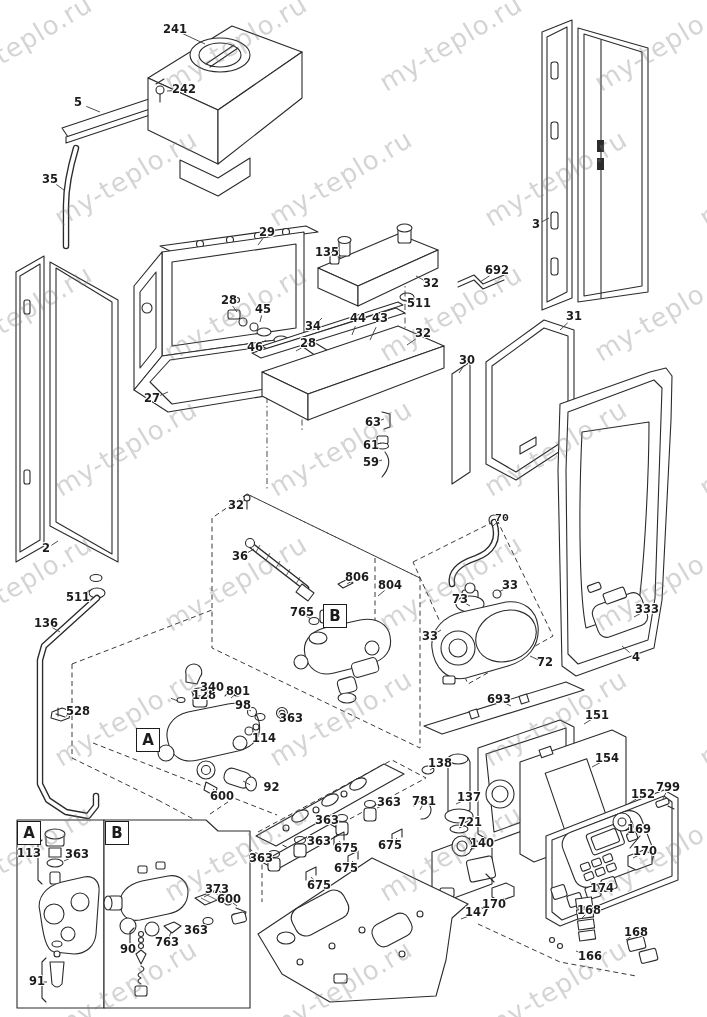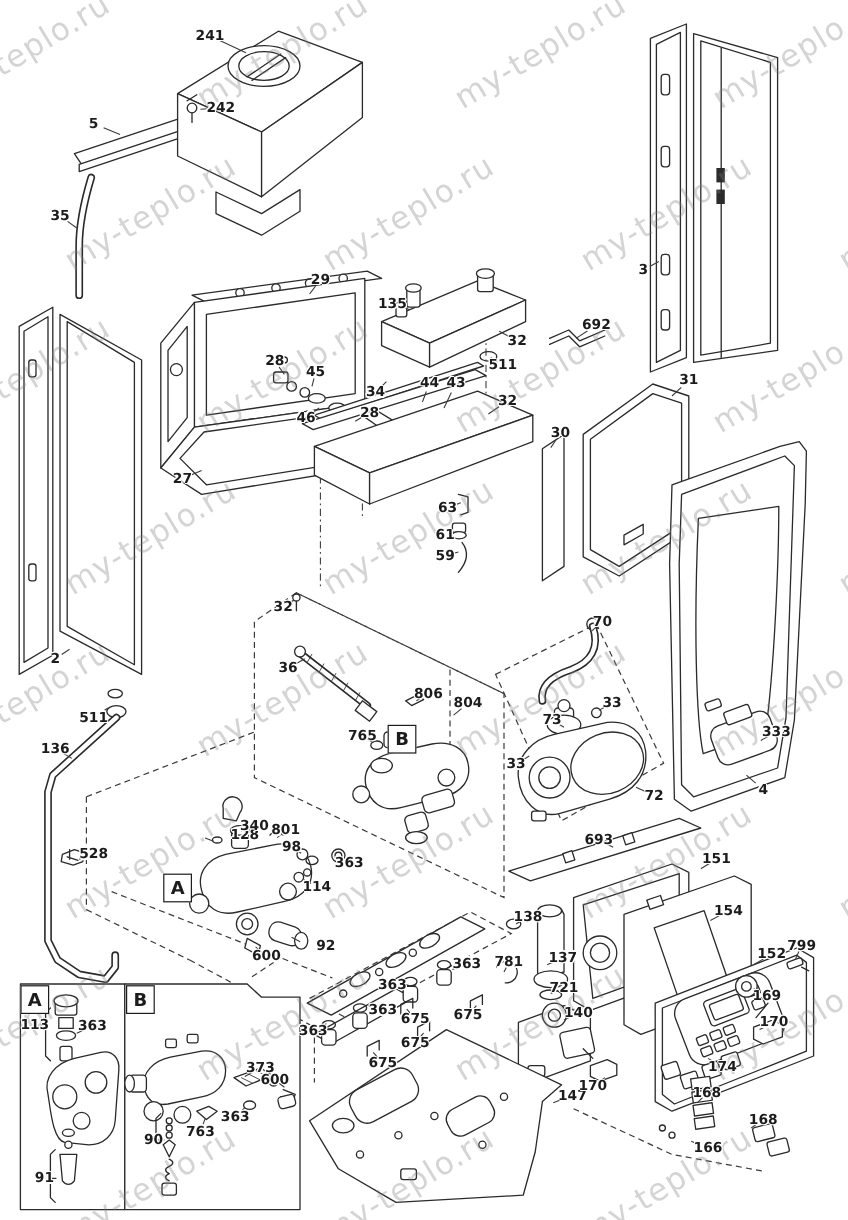--- a/index.html
+++ b/index.html
@@ -539,21 +539,21 @@
       <div class="lbl" style="left: 423px; top: 334px;">32</div>
       <div class="lbl" style="left: 467px; top: 361px;">30</div>
       <div class="lbl" style="left: 255px; top: 348px;">46</div>
       <div class="lbl" style="left: 308px; top: 344px;">28</div>
       <div class="lbl" style="left: 152px; top: 399px;">27</div>
       <div class="lbl" style="left: 373px; top: 423px;">63</div>
       <div class="lbl" style="left: 371px; top: 446px;">61</div>
       <div class="lbl" style="left: 371px; top: 463px;">59</div>
       <div class="lbl" style="left: 236px; top: 506px;">32</div>
       <div class="lbl" style="left: 46px; top: 549px;">2</div>
-      <div class="lbl" style="left: 502px; top: 518px;">70</div>
+      <div class="lbl" style="left: 502px; top: 518px; font-family: Liberation Mono, monospace;">70</div>
       <div class="lbl" style="left: 240px; top: 557px;">36</div>
       <div class="lbl" style="left: 357px; top: 578px;">806</div>
       <div class="lbl" style="left: 390px; top: 586px;">804</div>
       <div class="lbl" style="left: 510px; top: 586px;">33</div>
       <div class="lbl" style="left: 78px; top: 598px;">511</div>
       <div class="lbl" style="left: 302px; top: 613px;">765</div>
       <div class="lbl" style="left: 460px; top: 600px;">73</div>
       <div class="lbl" style="left: 46px; top: 624px;">136</div>
       <div class="lbl" style="left: 647px; top: 610px;">333</div>
       <div class="lbl" style="left: 430px; top: 637px;">33</div>

